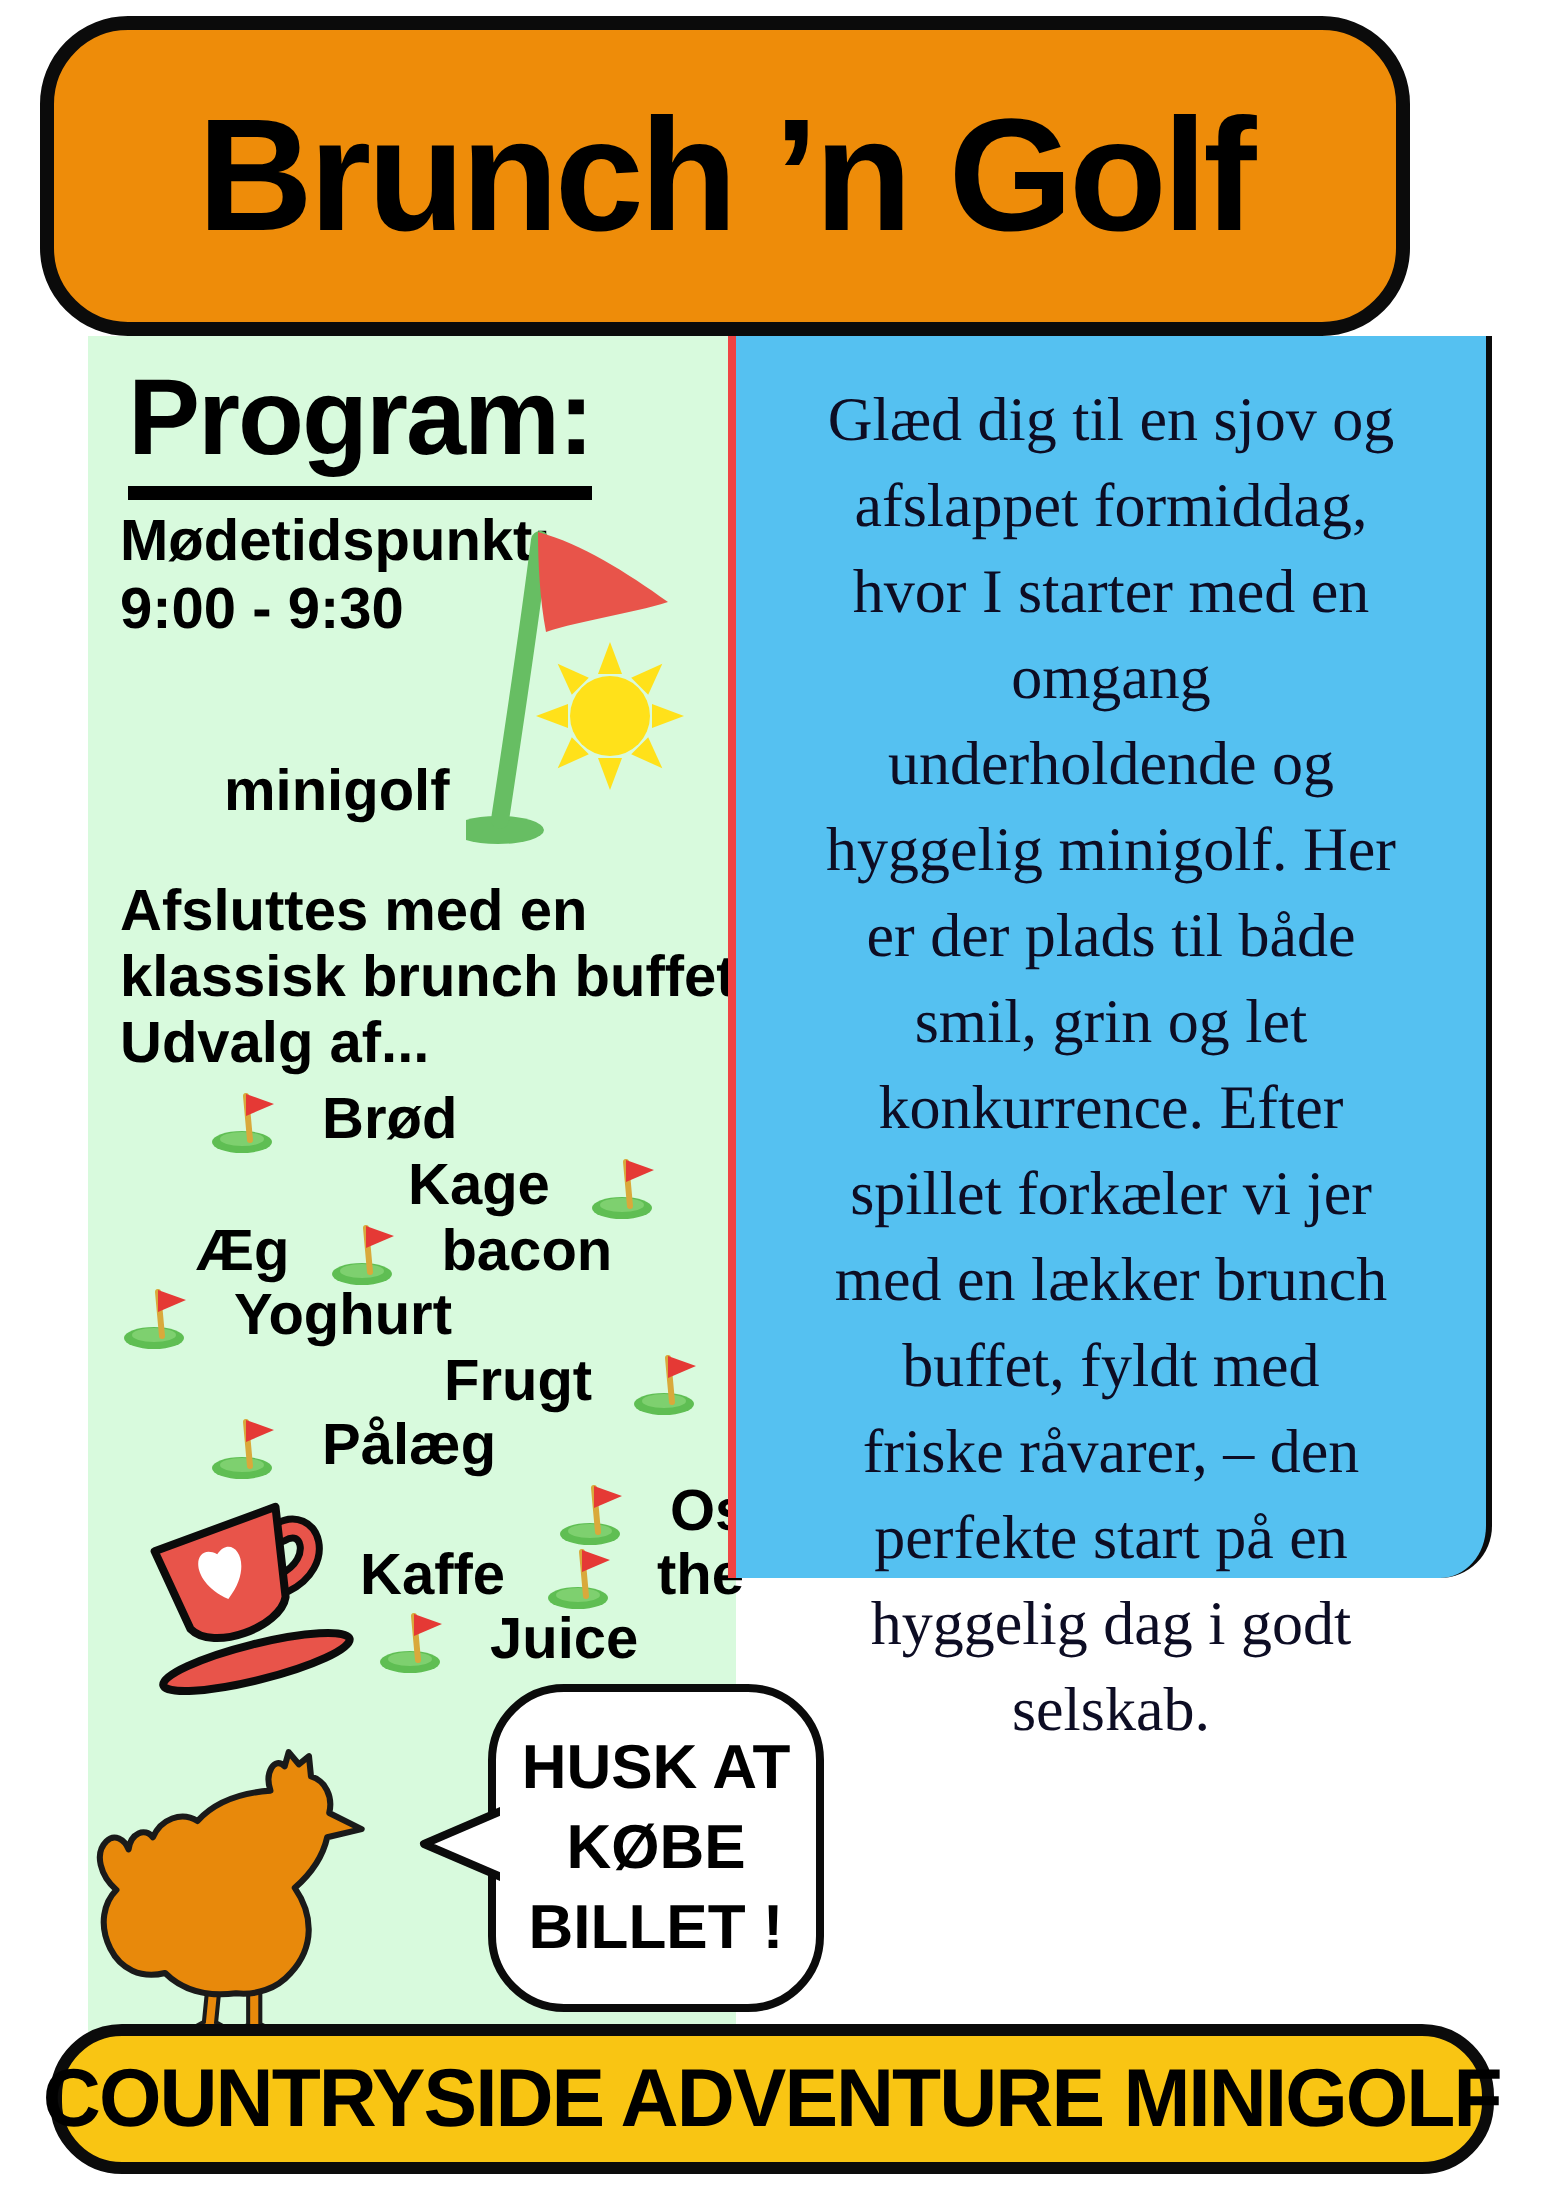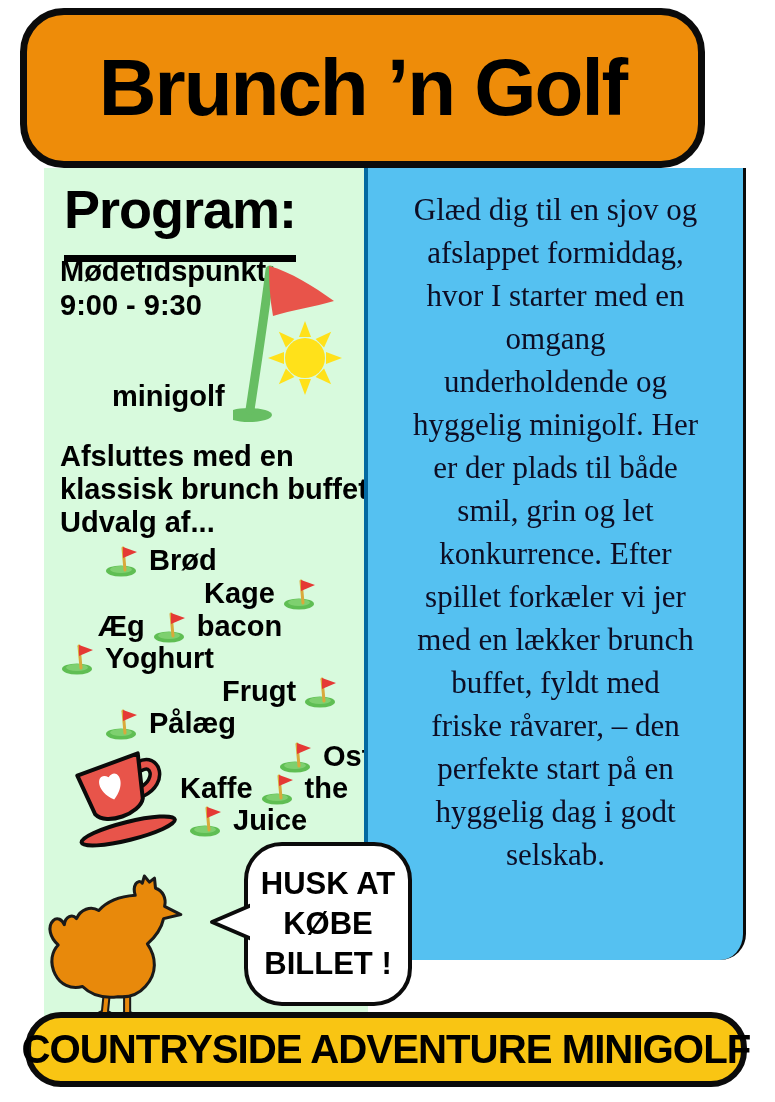--- a/index.html
+++ b/index.html
@@ -18,32 +18,32 @@
   .poster{position:relative;width:775px;height:1102px;background:#ffffff;overflow:hidden;}
 
   
   .title-banner{position:absolute;left:20px;top:8px;width:685px;height:160px;
     background:var(--banner-orange);border:7px solid #0b0b0b;border-radius:44px;
     display:flex;align-items:center;justify-content:center;z-index:2;}
   .title-text{font-size:80px;font-weight:bold;color:#000;letter-spacing:-2px;white-space:nowrap;}
 
   
   .green-panel{position:absolute;left:44px;top:168px;width:324px;height:852px;background:var(--panel-green);}
-  .blue-panel{position:absolute;left:364px;top:168px;width:382px;height:792px;background:var(--panel-blue);
-    border-left:4px solid #0369a1;border-right:3px solid #0b0b0b;border-bottom-right-radius:26px;z-index:0;}
+  .blue-panel{position:absolute;left:364px;top:168px;width:382px;height:621px;background:var(--panel-blue);
+    border-left:4px solid #ef4444;border-right:3px solid #0b0b0b;border-bottom-right-radius:26px;z-index:0;}
 
   
   .program-heading{position:absolute;left:20px;top:10px;font-size:54px;font-weight:bold;color:#000;
-    border-bottom:7px solid #000;padding-bottom:15px;letter-spacing:-1px;display:inline-block;}
+    border-bottom:7px solid #000;padding-bottom:3px;letter-spacing:-1px;display:inline-block;}
   .meeting-block{position:absolute;left:16px;top:86px;font-size:29px;font-weight:bold;line-height:34px;white-space:pre-line;color:#000;}
   .activity-line1{position:absolute;left:16px;top:178px;font-size:29px;font-weight:bold;color:#000;}
   .activity-line2{position:absolute;left:68px;top:212px;font-size:29px;font-weight:bold;color:#000;}
   .buffet-block{position:absolute;left:16px;top:272px;font-size:29px;font-weight:bold;line-height:33px;white-space:pre-line;color:#000;}
 
-  .menu-item{position:absolute;display:flex;align-items:center;gap:7px;font-size:29px;font-weight:bold;color:#000;white-space:nowrap;}
+  .menu-item{position:absolute;display:flex;align-items:center;gap:19px;font-size:29px;font-weight:bold;color:#000;white-space:nowrap;}
   .menu-item svg{width:38px;height:34px;flex:none;}
   .mi-1{left:60px;top:375px;}
   .mi-2{left:160px;top:408px;}
   .mi-3{left:54px;top:441px;}
   .mi-4{left:16px;top:473px;}
   .mi-5{left:178px;top:506px;}
   .mi-6{left:60px;top:538px;}
   .mi-7{left:234px;top:571px;}
   .mi-8{left:136px;top:603px;}
   .mi-9{left:144px;top:635px;}

